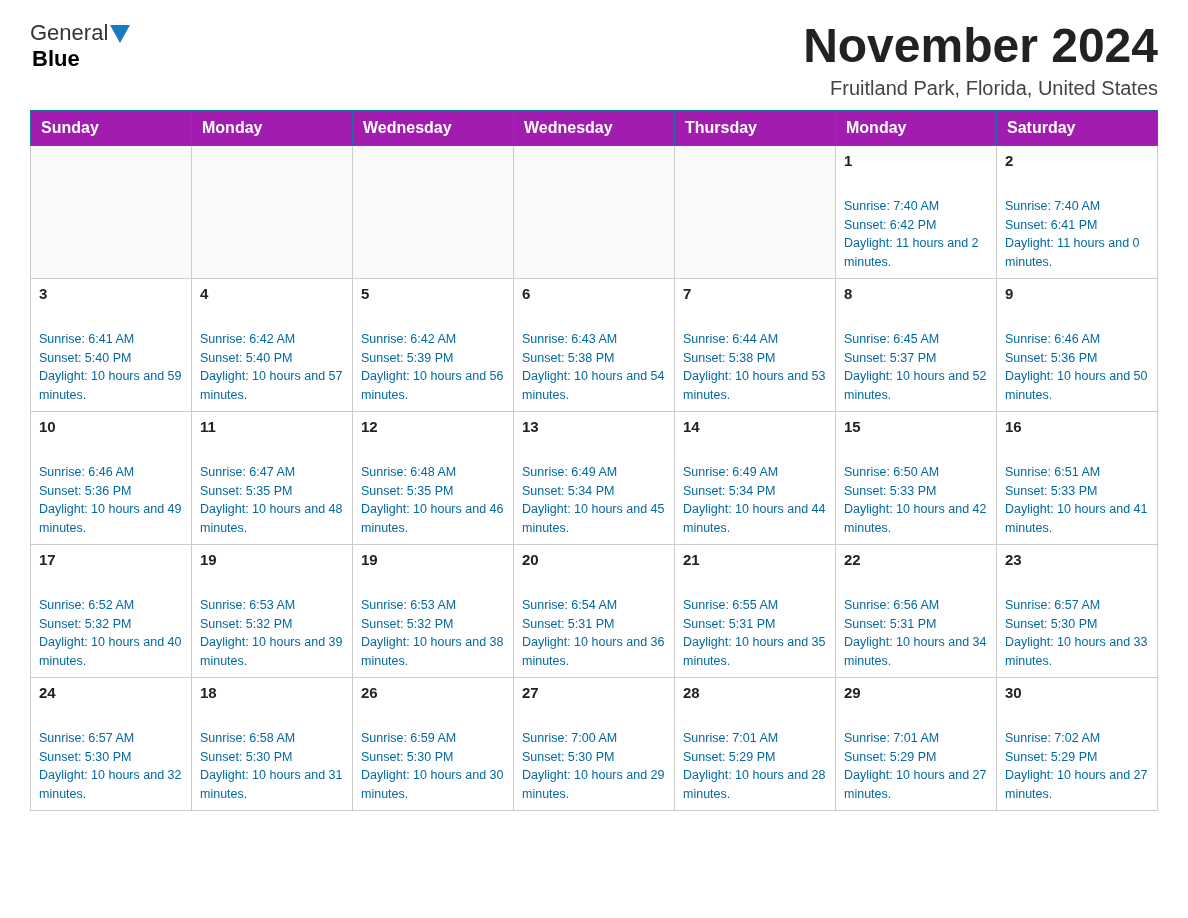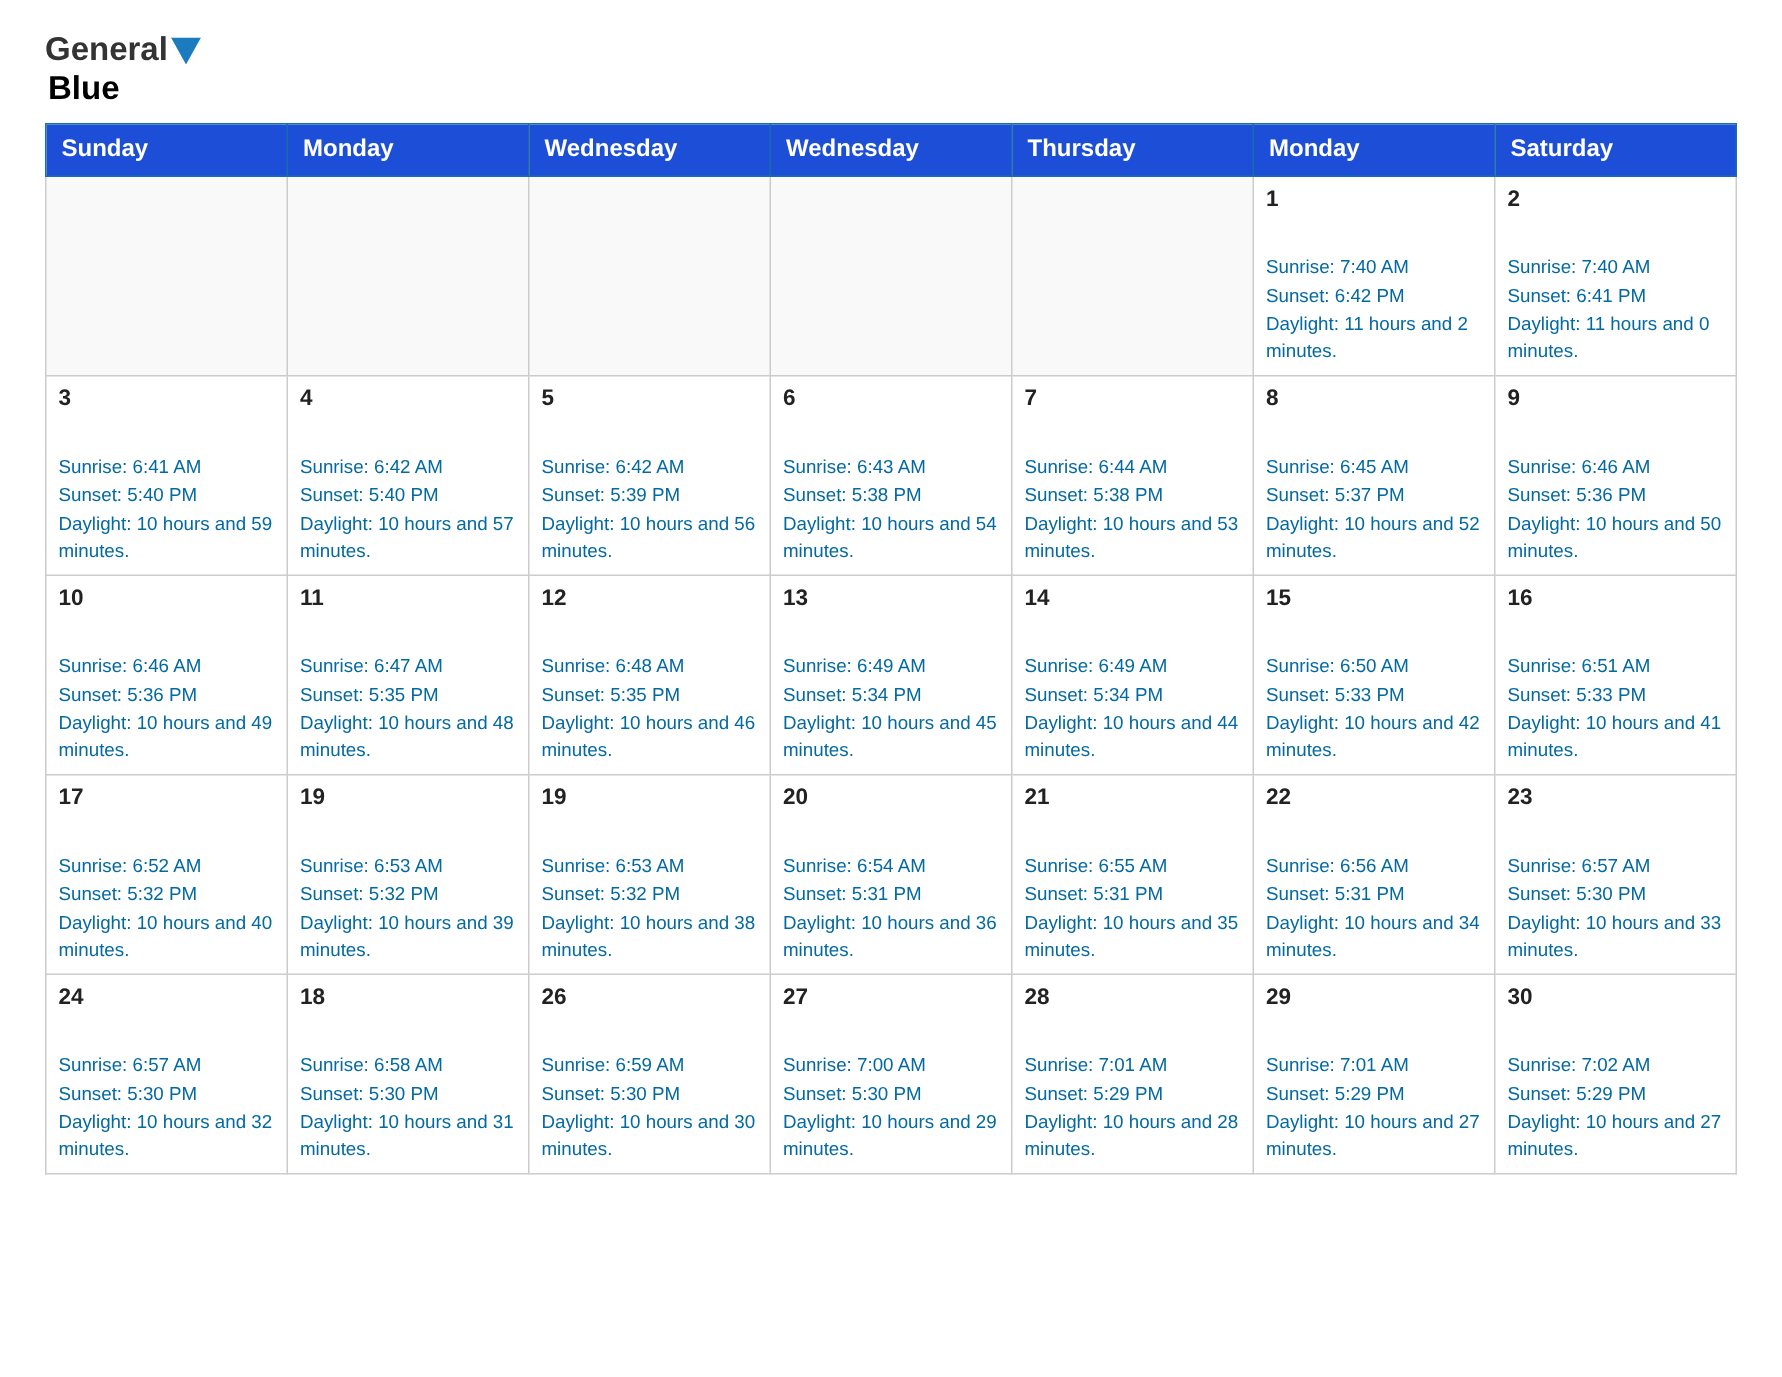--- a/index.html
+++ b/index.html
@@ -11,21 +11,21 @@
       min-height: 918px;
     }
     .header {
       display: flex;
       justify-content: space-between;
       align-items: flex-start;
       margin-bottom: 10px;
     }
     .logo-text-general {
       font-size: 22px;
-      font-weight: bold;
+      font-weight: normal;
       color: #333;
     }
     .logo-text-blue {
       font-size: 22px;
       font-weight: bold;
       color: #000000;
     }
     .title-area {
       text-align: right;
     }
@@ -39,21 +39,21 @@
       font-size: 20px;
       color: #444;
       margin-top: 4px;
     }
     .calendar {
       width: 100%;
       border-collapse: collapse;
       margin-top: 10px;
     }
     .calendar th {
-      background-color: #1d4ed8;
+      background-color: #a21caf;
       color: #fff;
       font-size: 16px;
       font-weight: bold;
       padding: 8px 10px;
       text-align: left;
       border: 1px solid #1a6ea8;
     }
     .calendar td {
       border: 1px solid #ccc;
       vertical-align: top;
@@ -95,20 +95,24 @@
 <div class="header">
   <div class="logo-wrapper">
     <div class="logo-line1">
       <span class="logo-text-general">General</span>
       <svg width="20" height="18" viewBox="0 0 20 18" style="margin-left:2px; margin-top:2px;">
         <polygon points="0,0 20,0 10,18" fill="#1a7bbf"></polygon>
       </svg>
     </div>
     <span class="logo-text-blue" style="margin-left:2px;">Blue</span>
   </div>
+  <div class="title-area">
+    <div class="month-title">November 2024</div>
+    <div class="location">Fruitland Park, Florida, United States</div>
+  </div>
 </div>
 
 <table class="calendar">
   <thead>
     <tr>
     <th>Sunday</th>
         <th>Monday</th>
         <th>Wednesday</th>
         <th>Wednesday</th>
         <th>Thursday</th>

